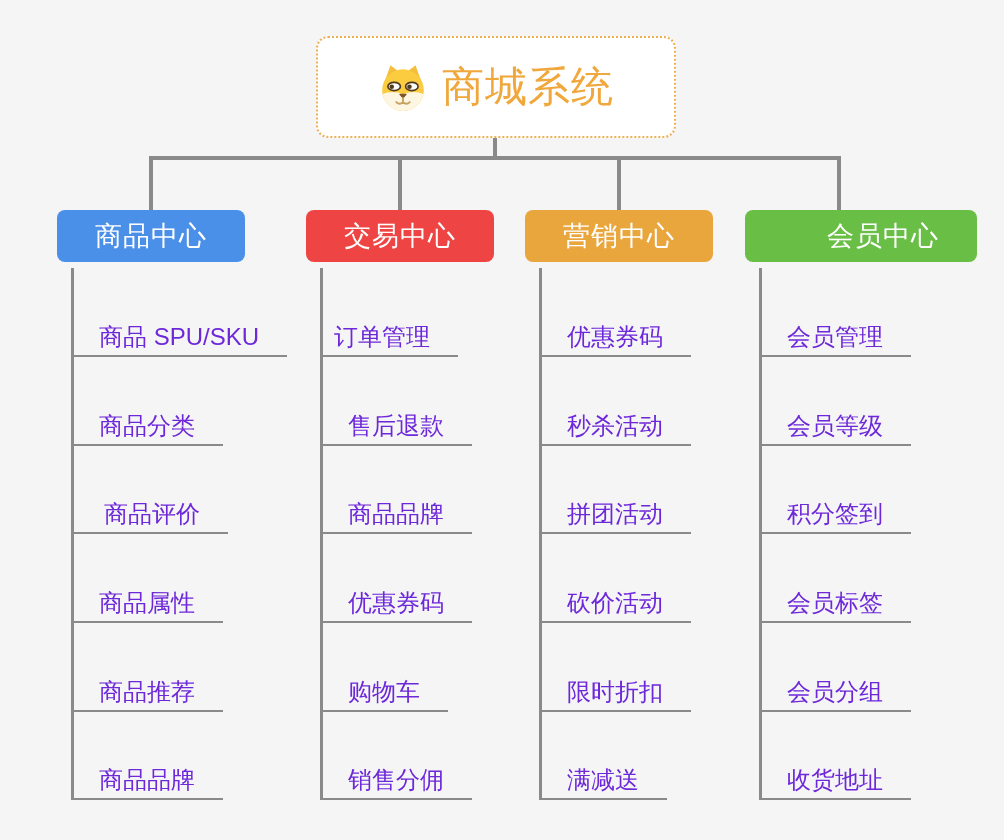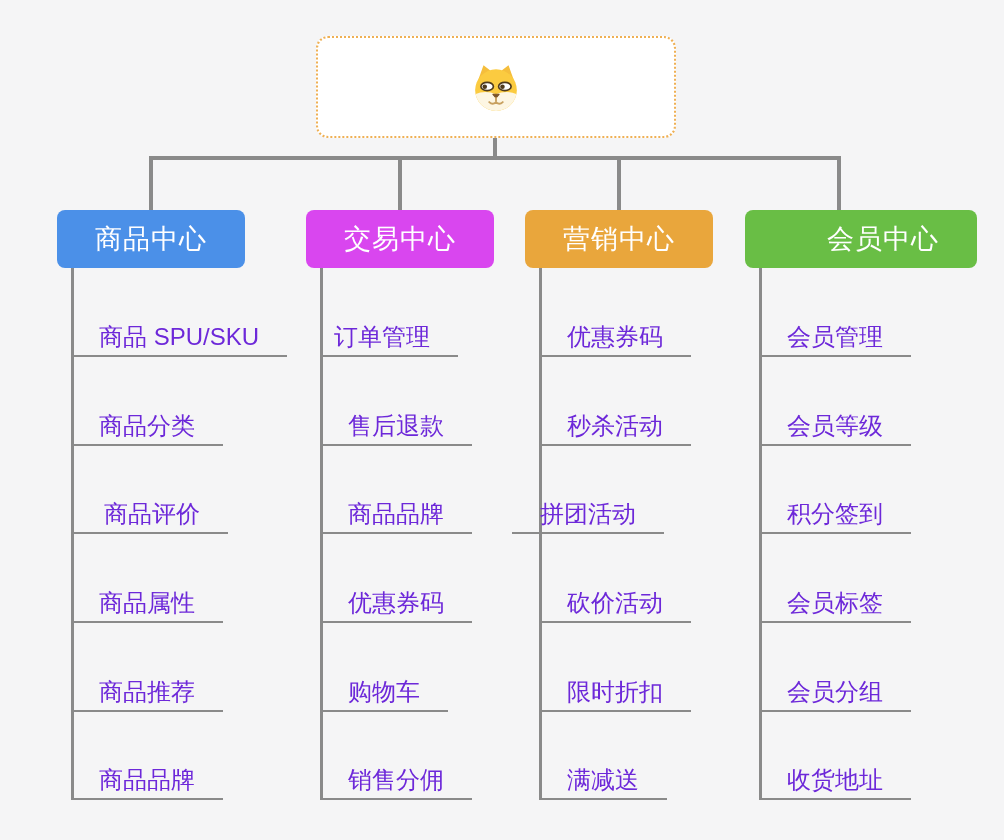--- a/index.html
+++ b/index.html
@@ -10,21 +10,21 @@
   }
   .line{position:absolute;background:#8A8A8A;}
   .root-node{
     position:absolute;left:316px;top:36px;width:360px;height:102px;
     box-sizing:border-box;background:#FFFFFF;
     border:2px dotted #EFB054;border-radius:12px;
     display:flex;align-items:center;justify-content:center;gap:14px;
   }
   .root-title{font-size:42px;letter-spacing:1px;color:#F0A73C;}
   .branch-box{
-    position:absolute;top:210px;width:188px;height:58px;border-radius:8px;
+    position:absolute;top:210px;width:188px;height:52px;border-radius:8px;
     display:flex;align-items:center;justify-content:center;z-index:2;
   }
   .branch-label{color:#FFFFFF;font-size:27px;letter-spacing:1px;}
   .leaf{
     position:absolute;height:35px;line-height:33px;padding:0 28px;
     font-size:24px;color:#6d28d9;white-space:nowrap;
     border-bottom:2px solid #8A8A8A;z-index:1;
   }
 </style>
 </head>
@@ -41,55 +41,56 @@
           <circle cx="24" cy="27" r="20"></circle>
         </clipPath>
       <path clip-path="url(#hc)" d="M2 32 Q 13 26 24 31 Q 35 26 46 32 L46 48 L2 48 Z" fill="#FDF6E3"></path>
       <ellipse cx="15.5" cy="23.5" rx="6" ry="4" fill="#FFFFFF" stroke="#4F3A1C" stroke-width="1.6"></ellipse>
       <ellipse cx="32.5" cy="23.5" rx="6" ry="4" fill="#FFFFFF" stroke="#4F3A1C" stroke-width="1.6"></ellipse>
       <circle cx="13.2" cy="23.8" r="2.2" fill="#4F3A1C"></circle>
       <circle cx="30.2" cy="23.8" r="2.2" fill="#4F3A1C"></circle>
       <path d="M21 31 h6 l-3 3.4 Z" fill="#7A5226" stroke="#7A5226" stroke-width="1" stroke-linejoin="round"></path>
       <path d="M24 34.5 v3 M17.5 38.5 Q20.75 41.5 24 38.5 Q27.25 41.5 30.5 38.5" stroke="#C8A05F" stroke-width="1.8" fill="none" stroke-linecap="round"></path>
     </svg>
+    <span class="root-title">商城系统</span>
   </div>
 
   <div id="tree">
       <div class="line" style="left: 493px; top: 138px; width: 4px; height: 22px;"></div>
       <div class="line" style="left: 149px; top: 156px; width: 692px; height: 4px;"></div>
       <div class="line" style="left: 149px; top: 156px; width: 4px; height: 58px;"></div>
       <div class="branch-box" style="left: 57px; background: rgb(75, 144, 232);">
         <span class="branch-label">商品中心</span>
       </div>
       <div class="line" style="left: 71px; top: 268px; width: 3px; height: 532px;"></div>
       <div class="leaf" style="left: 71px; top: 320px;">商品 SPU/SKU</div>
       <div class="leaf" style="left: 71px; top: 409px;">商品分类</div>
       <div class="leaf" style="left: 71px; top: 497px; padding-left: 33px;">商品评价</div>
       <div class="leaf" style="left: 71px; top: 586px;">商品属性</div>
       <div class="leaf" style="left: 71px; top: 675px; text-align: center;">商品推荐</div>
       <div class="leaf" style="left: 71px; top: 763px;">商品品牌</div>
       <div class="line" style="left: 398px; top: 156px; width: 4px; height: 58px;"></div>
-      <div class="branch-box" style="left: 306px; background: #d946ef;">
+      <div class="branch-box" style="left: 306px; background: #ef4444;">
         <span class="branch-label">交易中心</span>
       </div>
       <div class="line" style="left: 320px; top: 268px; width: 3px; height: 532px;"></div>
       <div class="leaf" style="left: 320px; top: 320px; padding-left: 14px;">订单管理</div>
       <div class="leaf" style="left: 320px; top: 409px;">售后退款</div>
       <div class="leaf" style="left: 320px; top: 497px;">商品品牌</div>
       <div class="leaf" style="left: 320px; top: 586px;">优惠券码</div>
       <div class="leaf" style="left: 320px; top: 675px;">购物车</div>
       <div class="leaf" style="left: 320px; top: 763px; text-align: right;">销售分佣</div>
       <div class="line" style="left: 617px; top: 156px; width: 4px; height: 58px;"></div>
       <div class="branch-box" style="left: 525px; background: rgb(233, 166, 60);">
         <span class="branch-label">营销中心</span>
       </div>
       <div class="line" style="left: 539px; top: 268px; width: 3px; height: 532px;"></div>
       <div class="leaf" style="left: 539px; top: 320px;">优惠券码</div>
       <div class="leaf" style="left: 539px; top: 409px;">秒杀活动</div>
-      <div class="leaf" style="left: 512px; top: 497px;">拼团活动</div>
+      <div class="leaf" style="left: 539px; top: 497px;">拼团活动</div>
       <div class="leaf" style="left: 539px; top: 586px;">砍价活动</div>
       <div class="leaf" style="left: 539px; top: 675px;">限时折扣</div>
       <div class="leaf" style="left: 539px; top: 763px;">满减送</div>
       <div class="line" style="left: 837px; top: 156px; width: 4px; height: 58px;"></div>
       <div class="branch-box" style="left: 745px; background: rgb(105, 190, 69); padding-left: 44px;">
         <span class="branch-label">会员中心</span>
       </div>
       <div class="line" style="left: 759px; top: 268px; width: 3px; height: 532px;"></div>
       <div class="leaf" style="left: 759px; top: 320px;">会员管理</div>
       <div class="leaf" style="left: 759px; top: 409px;">会员等级</div>

